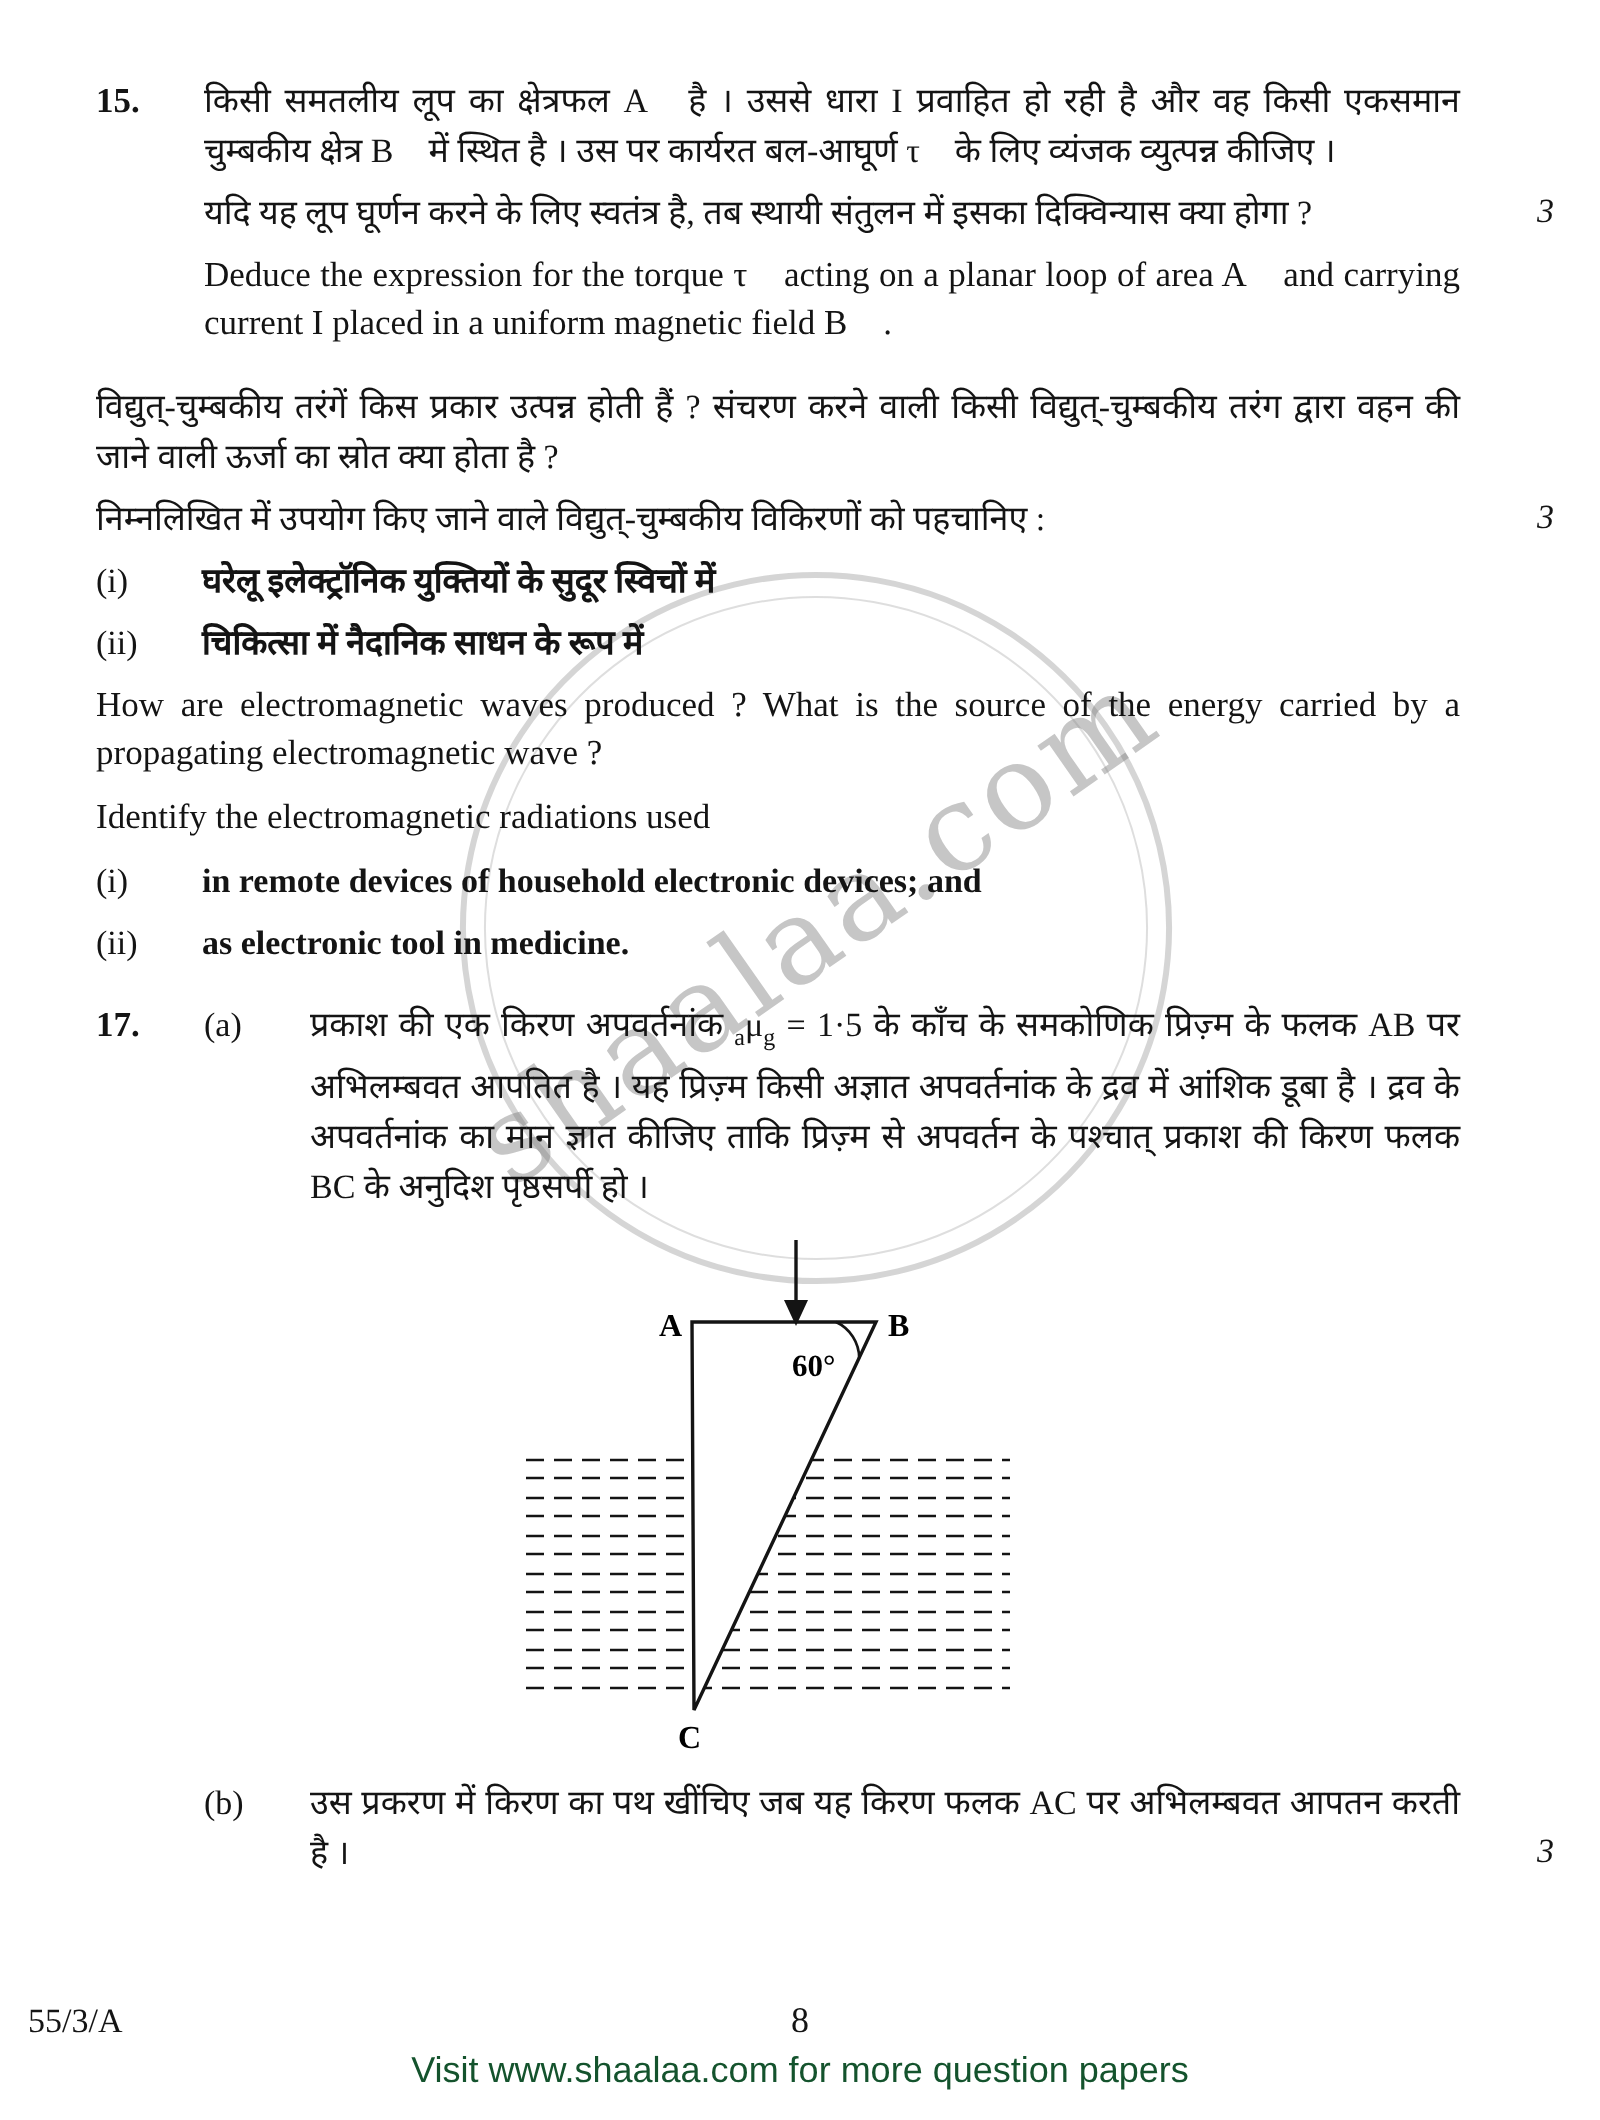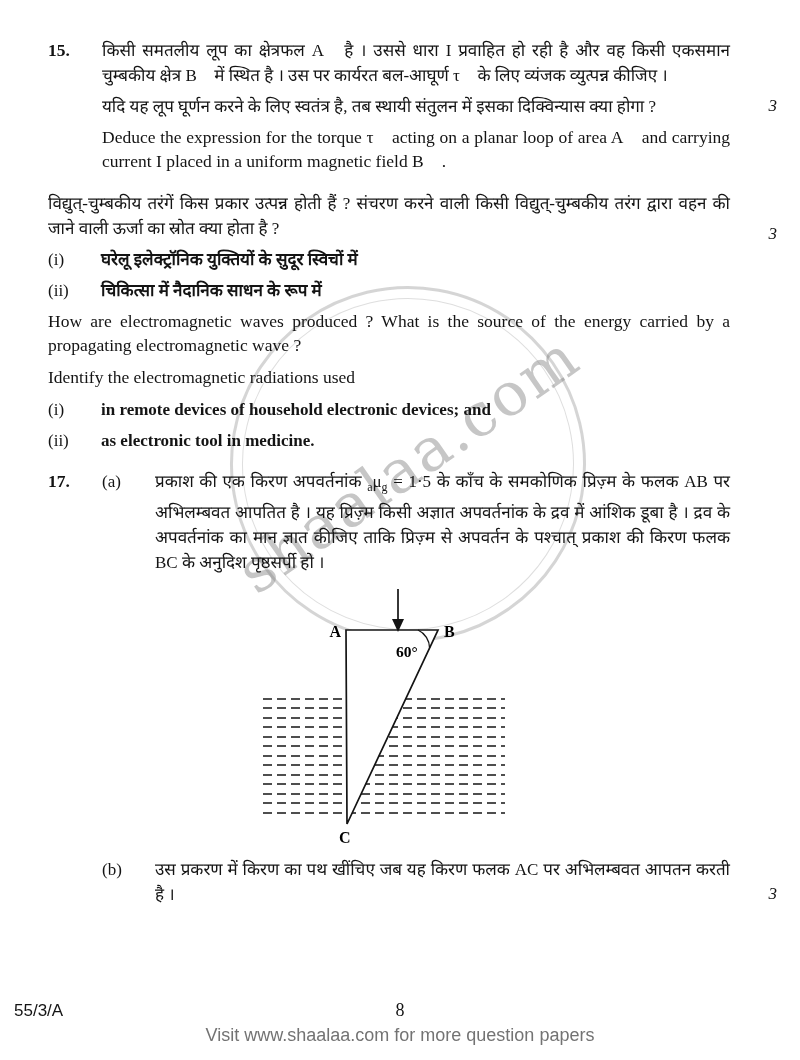--- a/index.html
+++ b/index.html
@@ -40,29 +40,29 @@
     font-size:60px; letter-spacing:2px;
     color:rgba(120,120,120,0.42);
     font-family:"DejaVu Serif","Liberation Serif",serif;
   }
   
   .prismwrap { margin:10px 0 4px 100px; }
   .prism text { font-family:"Liberation Serif","DejaVu Serif",serif; }
   
   .footer-code {
     position:absolute; left:14px; top:1001px; font-size:17px;
-    font-family:Liberation Sans, sans-serif;
+    font-family:Liberation Serif, serif;
   }
   .footer-page {
     position:absolute; left:0; top:1000px; width:800px; text-align:center;
     font-size:18px;
   }
   .footer-promo {
     position:absolute; left:0; top:1025px; width:800px; text-align:center;
-    font-size:18px; color:#737373;
+    font-size:18px; color:#14532d;
     font-family:"Liberation Sans","DejaVu Sans",sans-serif;
   }
 </style>
 </head>
 <body>
 
 <div class="page">
 
   <div class="watermark">
     <span>shaalaa.com</span>
@@ -79,20 +79,21 @@
           <span class="marks">3</span>
         </p>
         <p class="en">Deduce the expression for the torque τ⃗ acting on a planar loop of area A⃗ and carrying current I placed in a uniform magnetic field B⃗ .</p>
       </div>
     </div>
 
     <div class="q">
       <div class="qbody">
         <p class="hi">विद्युत्-चुम्बकीय तरंगें किस प्रकार उत्पन्न होती हैं ? संचरण करने वाली किसी विद्युत्-चुम्बकीय तरंग द्वारा वहन की जाने वाली ऊर्जा का स्रोत क्या होता है ?</p>
         <p class="hi rel">
+          <span>निम्नलिखित में उपयोग किए जाने वाले विद्युत्-चुम्बकीय विकिरणों को पहचानिए :</span>
           <span class="marks">3</span>
         </p>
         <div class="row">
           <span class="ilabel">(i)</span>
           <span class="itext">घरेलू इलेक्ट्रॉनिक युक्तियों के सुदूर स्विचों में</span>
         </div>
         <div class="row">
           <span class="ilabel">(ii)</span>
           <span class="itext">चिकित्सा में नैदानिक साधन के रूप में</span>
         </div>

